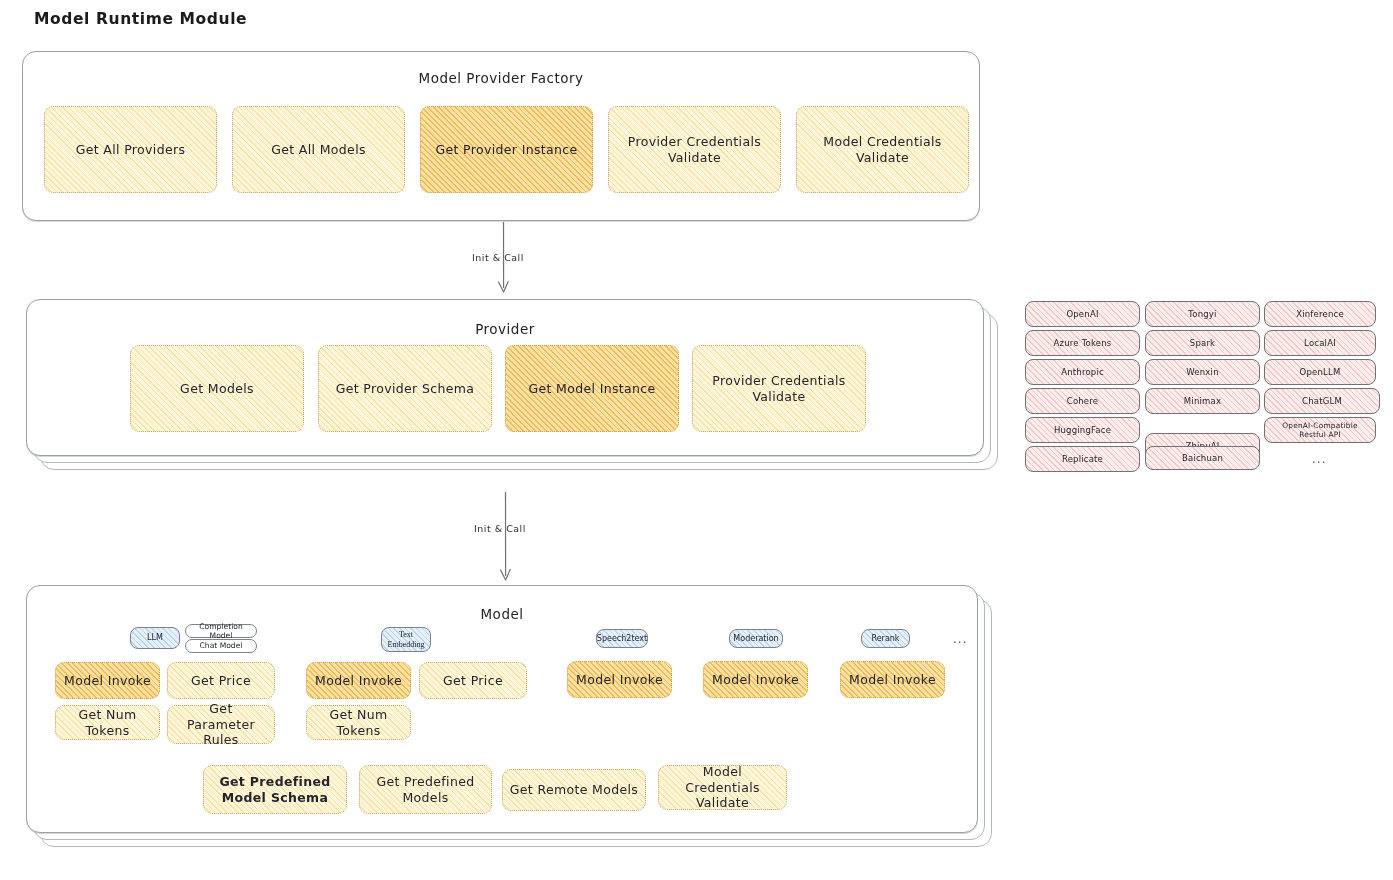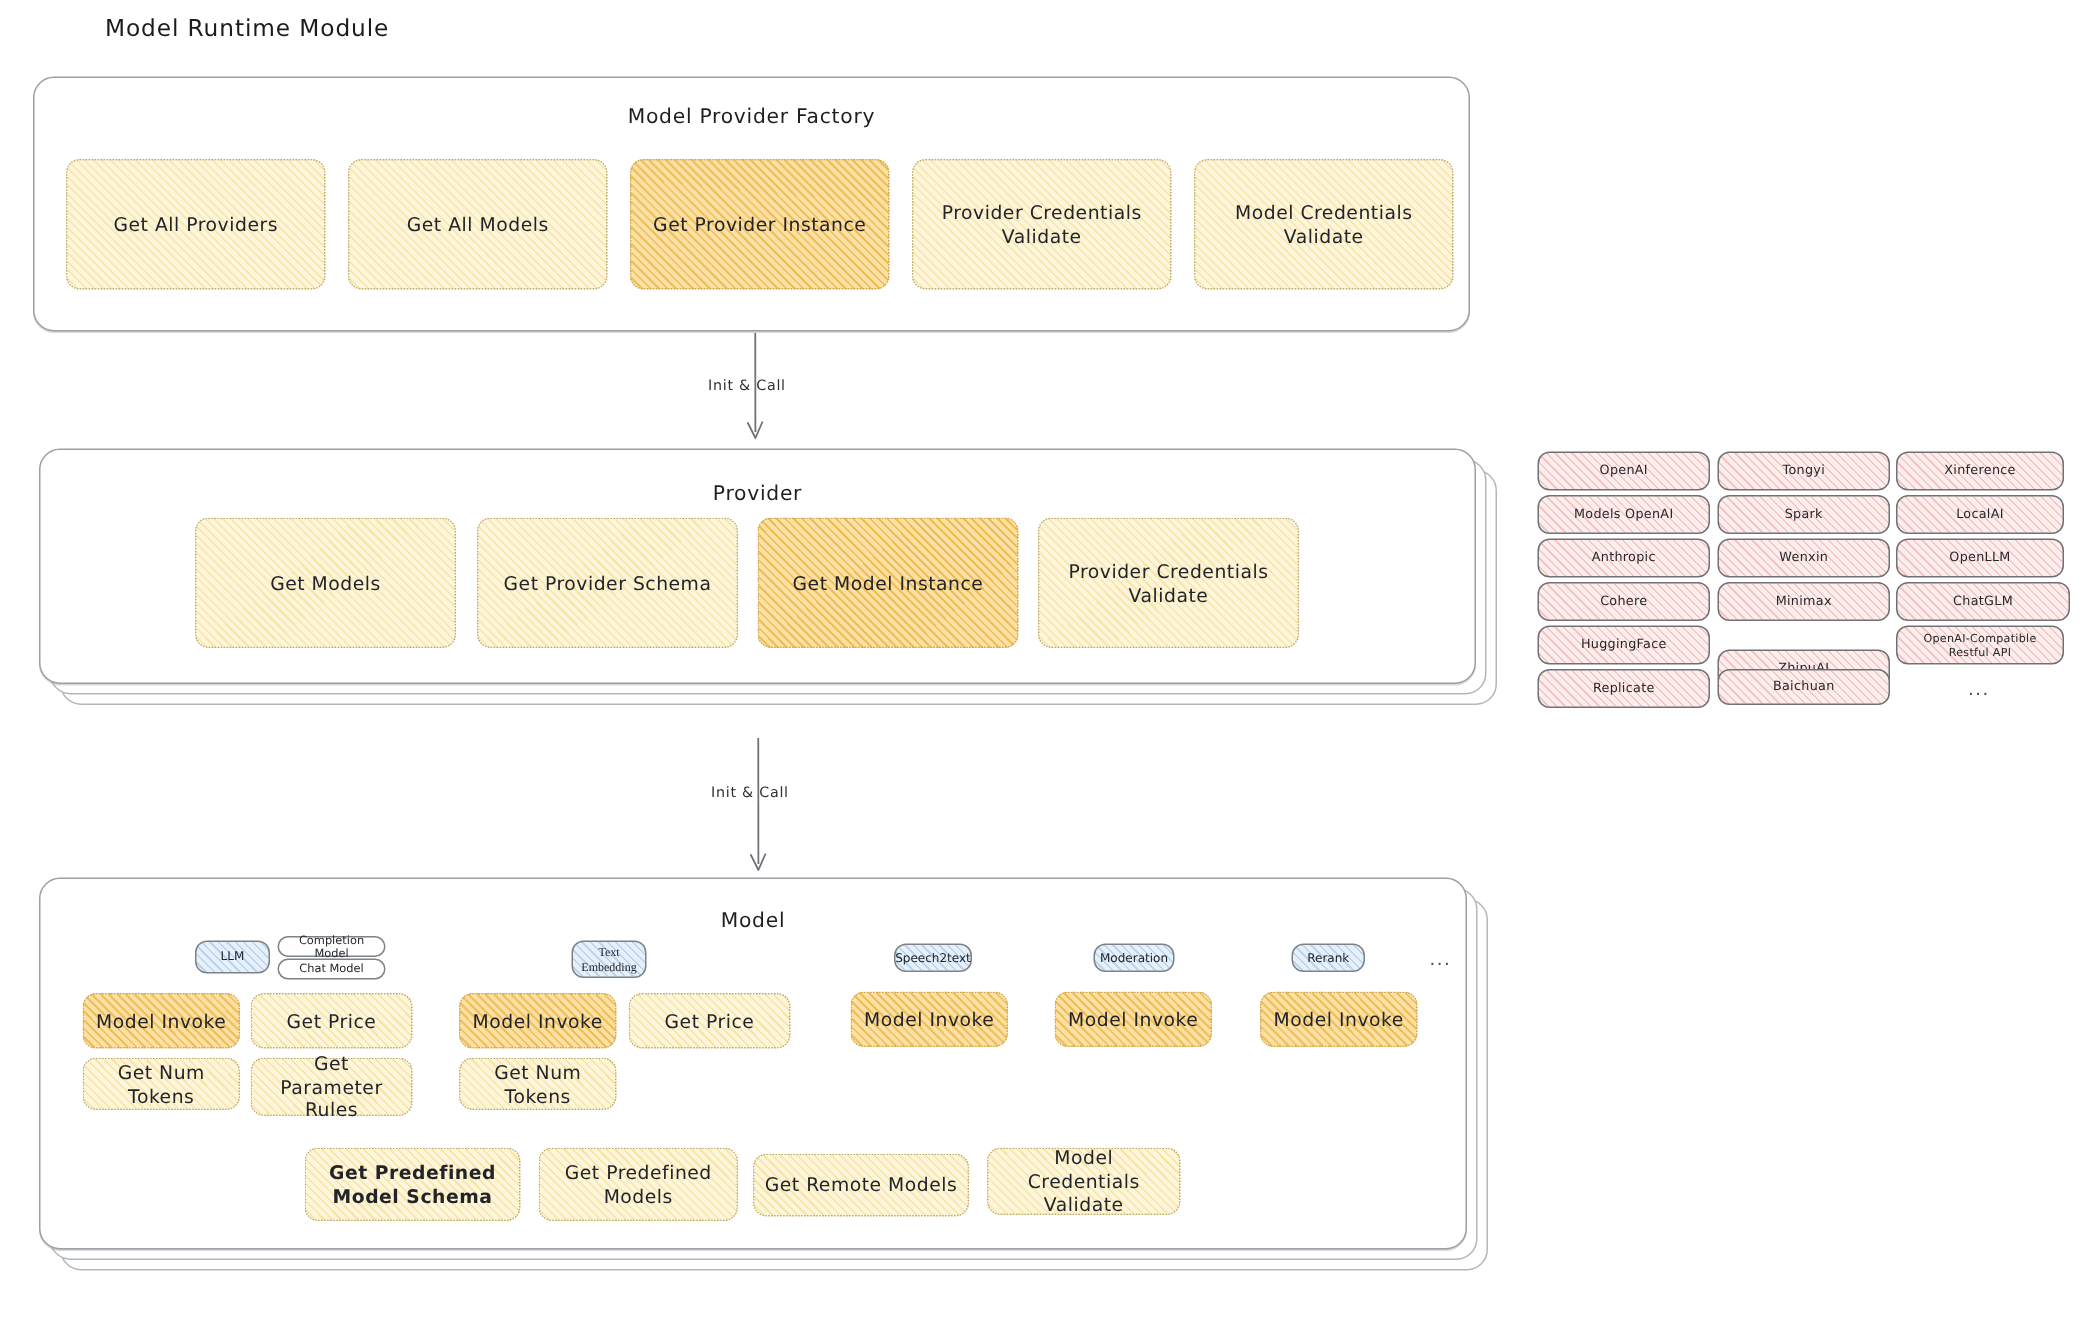--- a/index.html
+++ b/index.html
@@ -10,23 +10,22 @@
     overflow: hidden;
   }
   #stage { position: relative; width: 1393px; height: 880px; }
 
   
   .hand { font-family: "DejaVu Sans", sans-serif; color: #1f1f22; letter-spacing: .4px; }
 
   
   .page-title {
     position: absolute; left: 34px; top: 10px;
-    font-size: 15.5px; font-weight: 400; color: #1b1b1e;
+    font-size: 15.5px; font-weight: 700; color: #1b1b1e;
     letter-spacing: .6px;
-    margin-left: 36px;
   }
 
   
   .card {
     position: absolute;
     background: #fff;
     border: 1.3px solid #9aa0a6;
     border-radius: 14px;
     box-shadow: 0 1px 0 rgba(140,145,150,.35);
   }
@@ -166,21 +165,21 @@
     <span>Get Model Instance</span>
   </div>
   <div class="hbox light" style="left:692px; top:345px; width:174px; height:87px;">
     <span>Provider Credentials Validate</span>
   </div>
 
   <div class="chip-pink" style="left:1025px; top:301px; width:115px; height:26px;">
     <span>OpenAI</span>
   </div>
   <div class="chip-pink" style="left:1025px; top:330px; width:115px; height:26px;">
-    <span>Models OpenAI</span>
+    <span>Azure Tokens</span>
   </div>
   <div class="chip-pink" style="left:1025px; top:359px; width:115px; height:26px;text-align:center;">
     <span>Anthropic</span>
   </div>
   <div class="chip-pink" style="left:1025px; top:388px; width:115px; height:26px;">
     <span>Cohere</span>
   </div>
   <div class="chip-pink" style="left:1025px; top:417px; width:115px; height:26px;">
     <span>HuggingFace</span>
   </div>

